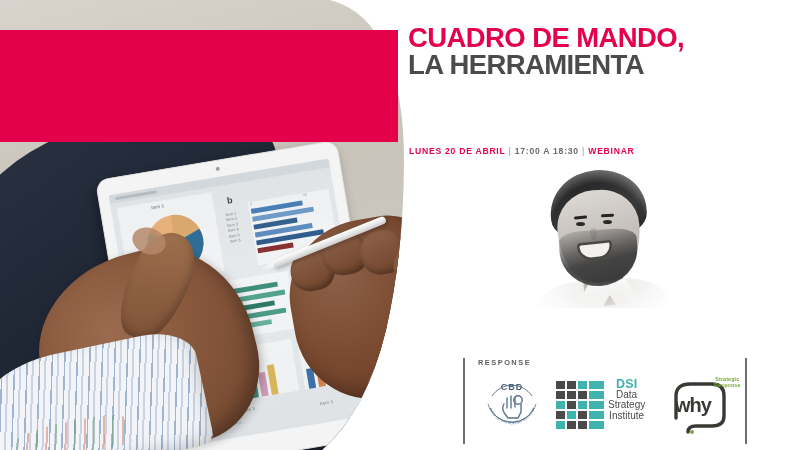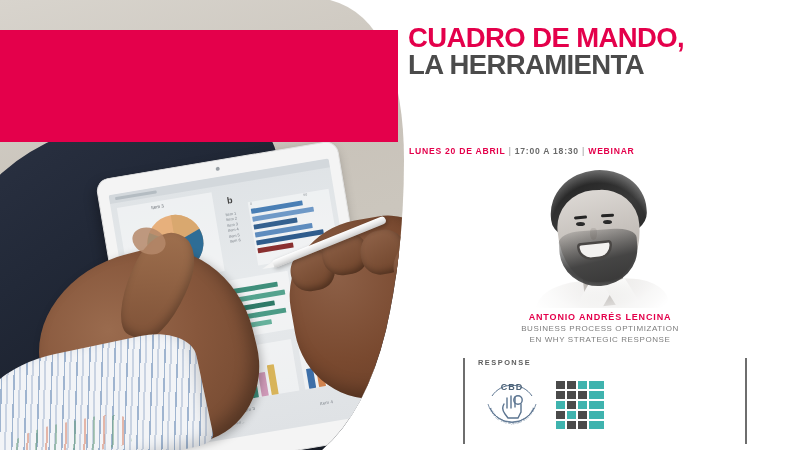--- a/index.html
+++ b/index.html
@@ -407,27 +407,20 @@
     <div class="p-shape p-beard"></div>
     <div class="p-shape p-brow l"></div>
     <div class="p-shape p-brow r"></div>
     <div class="p-shape p-eye l"></div>
     <div class="p-shape p-eye r"></div>
     <div class="p-shape p-nose"></div>
     <div class="p-shape p-smile"></div>
     <div class="p-fade"></div>
   </div>
 
-  <div class="speaker">
-    <div class="sp-name">ANTONIO ANDRÉS LENCINA</div>
-    <div class="sp-role">
-      <div>BUSINESS PROCESS OPTIMIZATION</div>
-      <div>EN WHY STRATEGIC RESPONSE</div>
-    </div>
-  </div>
 
   <div class="org-div-l"></div>
   <div class="org-div-r"></div>
   <div class="org-label">RESPONSE</div>
 
   <div class="logos">
 
     <div class="cbd">
       <svg viewBox="0 0 64 64" width="64" height="64">
         <path d="M12,22 A24,24 0 0,1 52,22" fill="none" stroke="#5b7490" stroke-width="1"></path>
@@ -470,17 +463,34 @@
         <div class="dsi-cell" style="left:0px;  top:30px; width:9px;  height:8px; background:#4a4a4a;"></div>
         <div class="dsi-cell" style="left:11px; top:30px; width:9px;  height:8px; background:#3fb3ae;"></div>
         <div class="dsi-cell" style="left:22px; top:30px; width:9px;  height:8px; background:#4a4a4a;"></div>
         <div class="dsi-cell" style="left:33px; top:30px; width:15px; height:8px; background:#3fb3ae;"></div>
 
         <div class="dsi-cell" style="left:0px;  top:40px; width:9px;  height:8px; background:#3fb3ae;"></div>
         <div class="dsi-cell" style="left:11px; top:40px; width:9px;  height:8px; background:#4a4a4a;"></div>
         <div class="dsi-cell" style="left:22px; top:40px; width:9px;  height:8px; background:#4a4a4a;"></div>
         <div class="dsi-cell" style="left:33px; top:40px; width:15px; height:8px; background:#3fb3ae;"></div>
       </div>
+      <div class="dsi-text">
+        <div class="dsi-abbr">DSI</div>
+        <div class="dsi-w">Data</div>
+        <div class="dsi-w">Strategy</div>
+        <div class="dsi-w">Institute</div>
+      </div>
     </div>
 
+    <div class="why">
+      <svg viewBox="0 0 78 68" width="78" height="68" style="position:absolute;left:0;top:0;">
+        <path d="M10,46 L10,24 Q10,12 24,12 L46,12 Q58,12 58,24 L58,44 Q58,54 46,54 L30,54 Q22,54 22,60" fill="none" stroke="#3a3a35" stroke-width="3.4" stroke-linecap="round" stroke-linejoin="round"></path>
+      </svg>
+      <div class="why-text">why</div>
+      <div class="why-sr">
+        <div>Strategic</div>
+        <div>Response</div>
+      </div>
+      <div class="why-dot"></div>
+    </div>
 
   </div>
 </div>
 
 </body></html>

